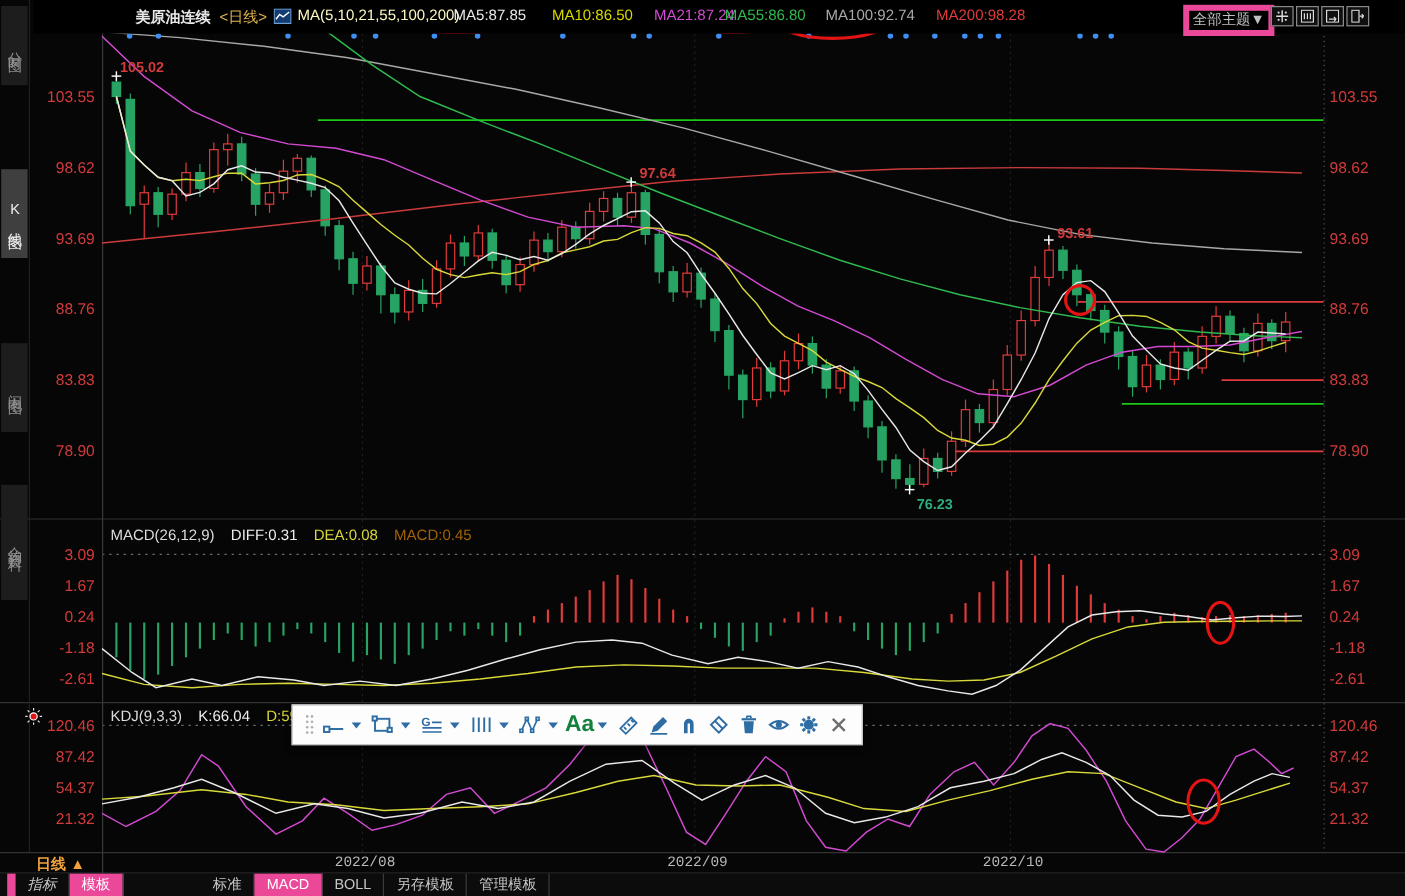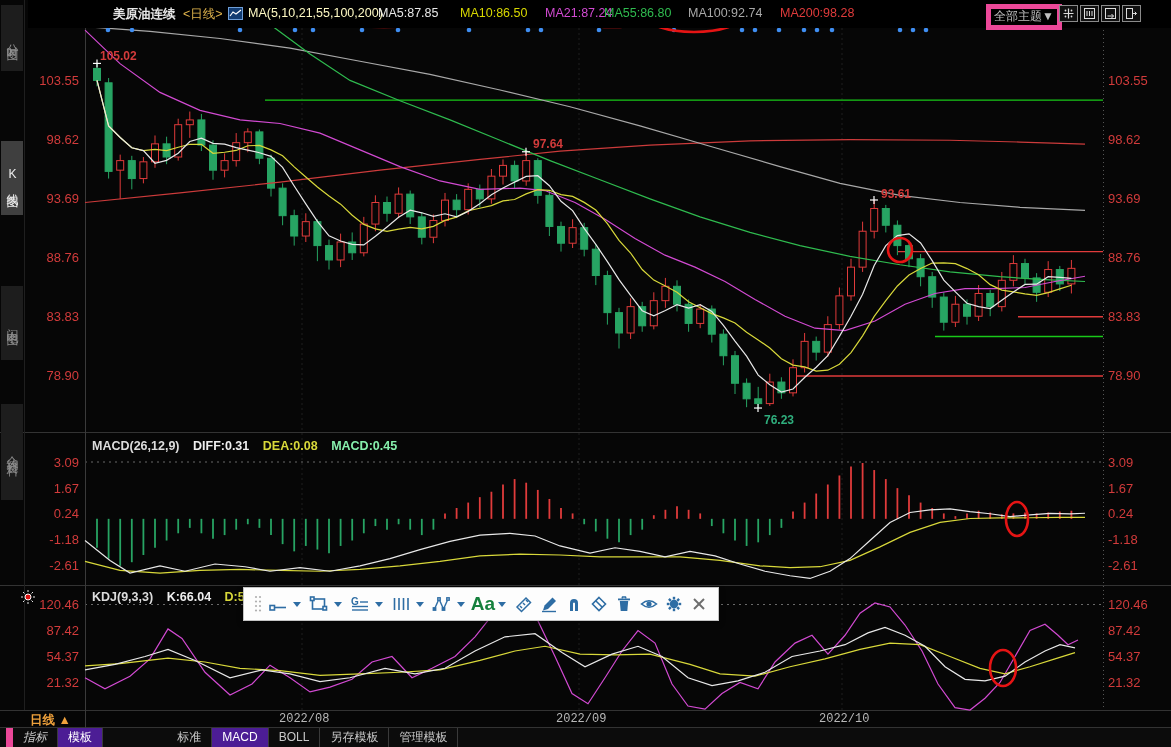--- a/index.html
+++ b/index.html
@@ -15,37 +15,37 @@
      color:#c0c0c0;font-size:12px;text-align:center;line-height:15px;cursor:pointer;}
   .miniBtn{position:absolute;top:5px;width:17px;height:15px;border:1px solid #8a8a8a;background:#101010;
      display:flex;align-items:center;justify-content:center;cursor:pointer;}
   
   .sbtab{position:absolute;left:1px;width:22px;background:#1d1d1d;color:#8f8f8f;font-size:12px;
      writing-mode:vertical-rl;text-orientation:upright;letter-spacing:3px;display:flex;
      align-items:center;justify-content:center;cursor:pointer;}
   .sbtab.on{background:#3f3f3f;color:#eeeeee;}
   
   .indhead{position:absolute;left:92px;font-size:12.5px;white-space:nowrap;z-index:2;}
-  .indhead span{margin-right:10px;font-weight:bold;}
+  .indhead span{margin-right:10px;}
   
   #drawbar{position:absolute;left:243px;top:587px;height:32px;background:#fdfdfd;border:1px solid #c3c3c3;
      box-shadow:0 2px 5px rgba(0,0,0,.55);display:flex;align-items:center;padding:0 8px;gap:3px;z-index:10;}
   .ticon{width:22px;height:22px;display:flex;align-items:center;justify-content:center;cursor:pointer;}
   .drop{width:0;height:0;border-left:4px solid transparent;border-right:4px solid transparent;
      border-top:5px solid #2e6da4;margin:0 4px 0 1px;cursor:pointer;}
   .aa{color:#15803d;font-weight:bold;font-size:19px;cursor:pointer;}
   
   #period-lbl{position:absolute;left:30px;top:712px;font-size:12.5px;color:#f0a23c;font-weight:bold;z-index:2;}
   .xdate{position:absolute;top:712px;font-size:12px;color:#b8b8b8;z-index:2;font-family:Liberation Mono, monospace;}
   
   #bottombar{position:absolute;left:0;top:728px;width:1171px;height:19px;background:#0c0c0c;
      display:flex;align-items:stretch;padding-left:6px;z-index:5;}
   .btab{padding:0 10px;font-size:12px;color:#c8c8c8;line-height:19px;border-right:1px solid #3a3a3a;cursor:pointer;white-space:nowrap;}
   .btab:first-child{border-left:7px solid #ec4899;font-style:italic;}
-  .btab.on{background:#4c1d95;color:#ffffff;}
+  .btab.on{background:#ec4899;color:#ffffff;}
   .btab.vip{color:#8b5cf6;margin-top:48px;}
   .btab.mono{font-family:Liberation Sans, sans-serif;}
   #alert-ic{position:absolute;left:20px;top:589px;z-index:2;cursor:pointer;}
 </style>
 </head>
 <body>
 
 <div id="app">
   <svg id="chart-svg" width="1171" height="747" viewBox="0 0 1171 747">
       <line x1="302" y1="28" x2="302" y2="710" stroke="#1e1e1e" stroke-dasharray="2,3"></line>
@@ -452,21 +452,21 @@
       <div class="sbtab" style="top: 5px; height: 66px;">分时图</div>
       <div class="sbtab on" style="top: 141px; height: 74px;">K线图</div>
       <div class="sbtab" style="top: 286px; height: 74px;">闪电图</div>
       <div class="sbtab" style="top: 404px; height: 96px;">合约资料</div>
     </div>
 
   <div class="indhead" style="top:439px">
     <span style="color:#dcdcdc">MACD(26,12,9)</span>
     <span style="color:#eeeeee">DIFF:0.31</span>
     <span style="color:#d8d83a">DEA:0.08</span>
-    <span style="color:#86efac">MACD:0.45</span>
+    <span style="color:#a16207">MACD:0.45</span>
   </div>
 
   <div class="indhead" style="top:590px">
     <span style="color:#dcdcdc">KDJ(9,3,3)</span>
     <span style="color:#eeeeee">K:66.04</span>
     <span style="color:#d8d83a">D:59.6</span>
   </div>
 
   <span id="alert-ic">
     <svg width="16" height="16">

